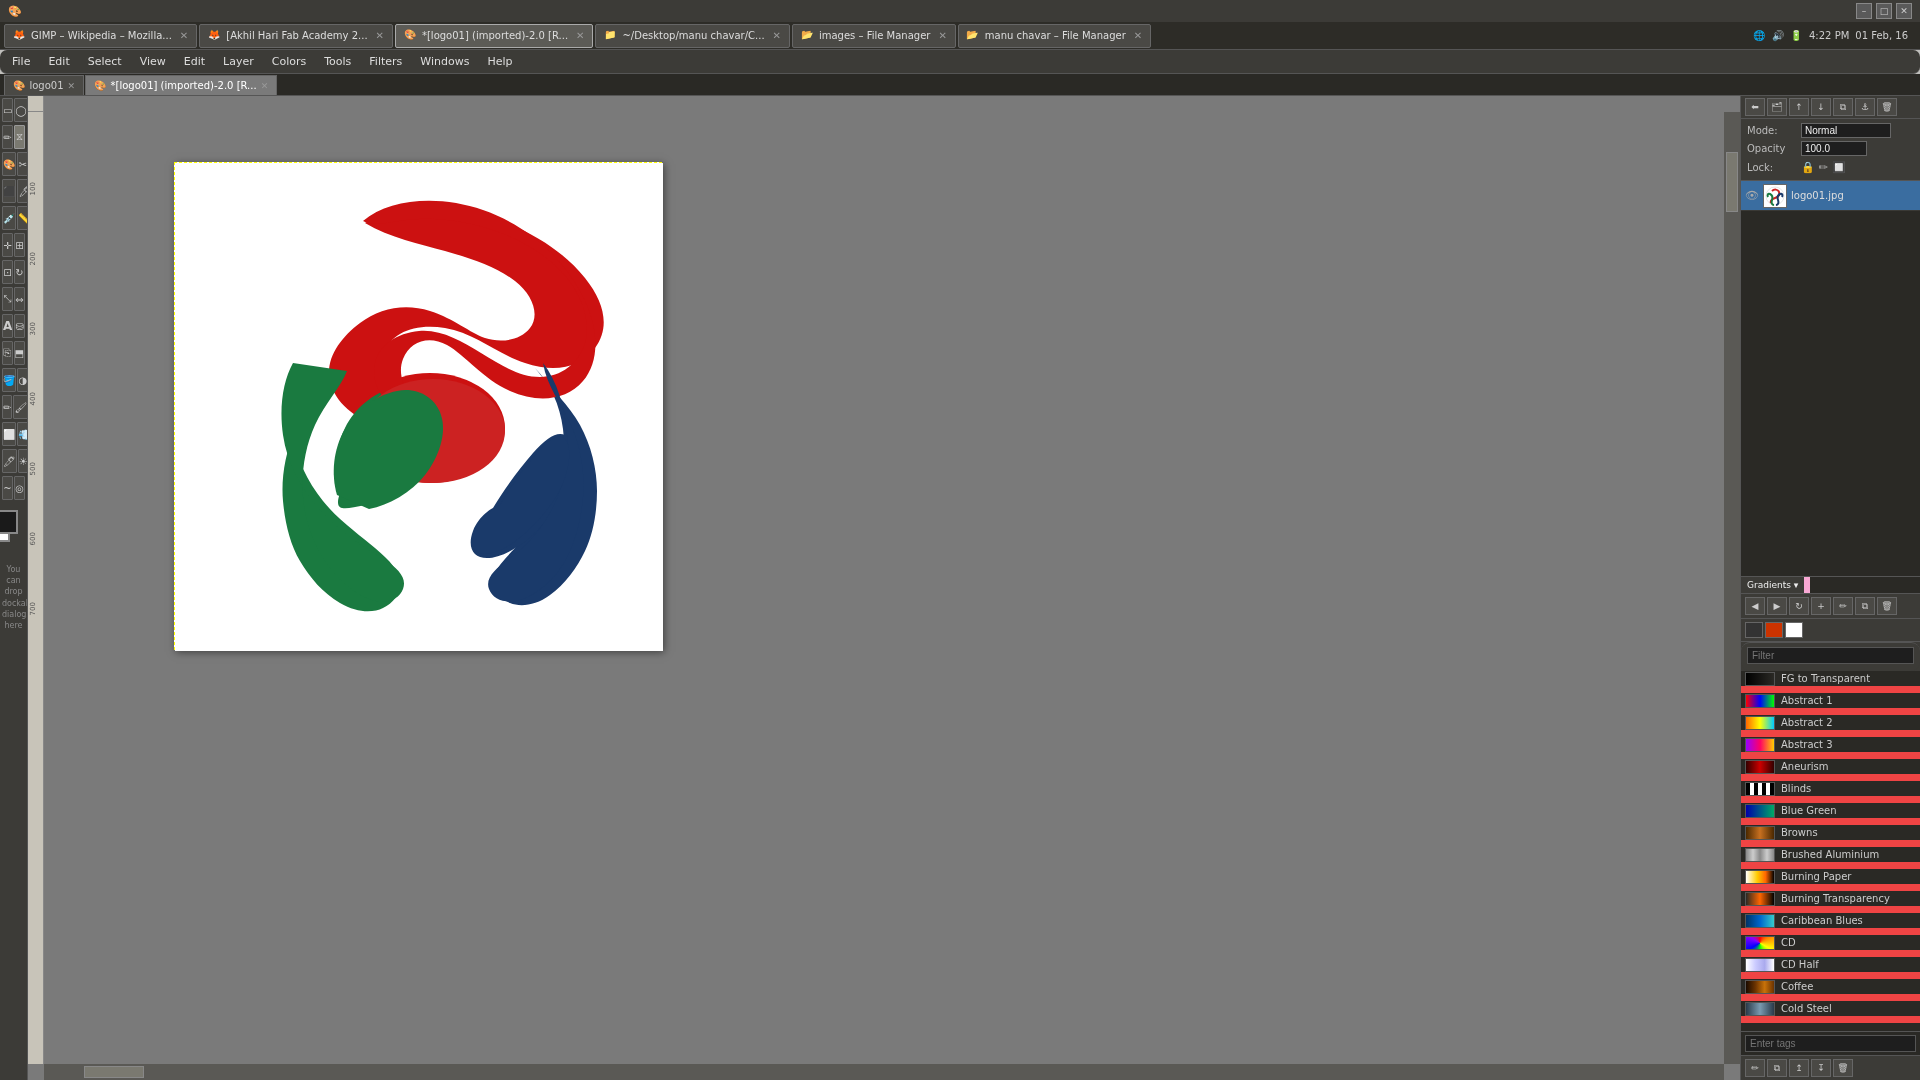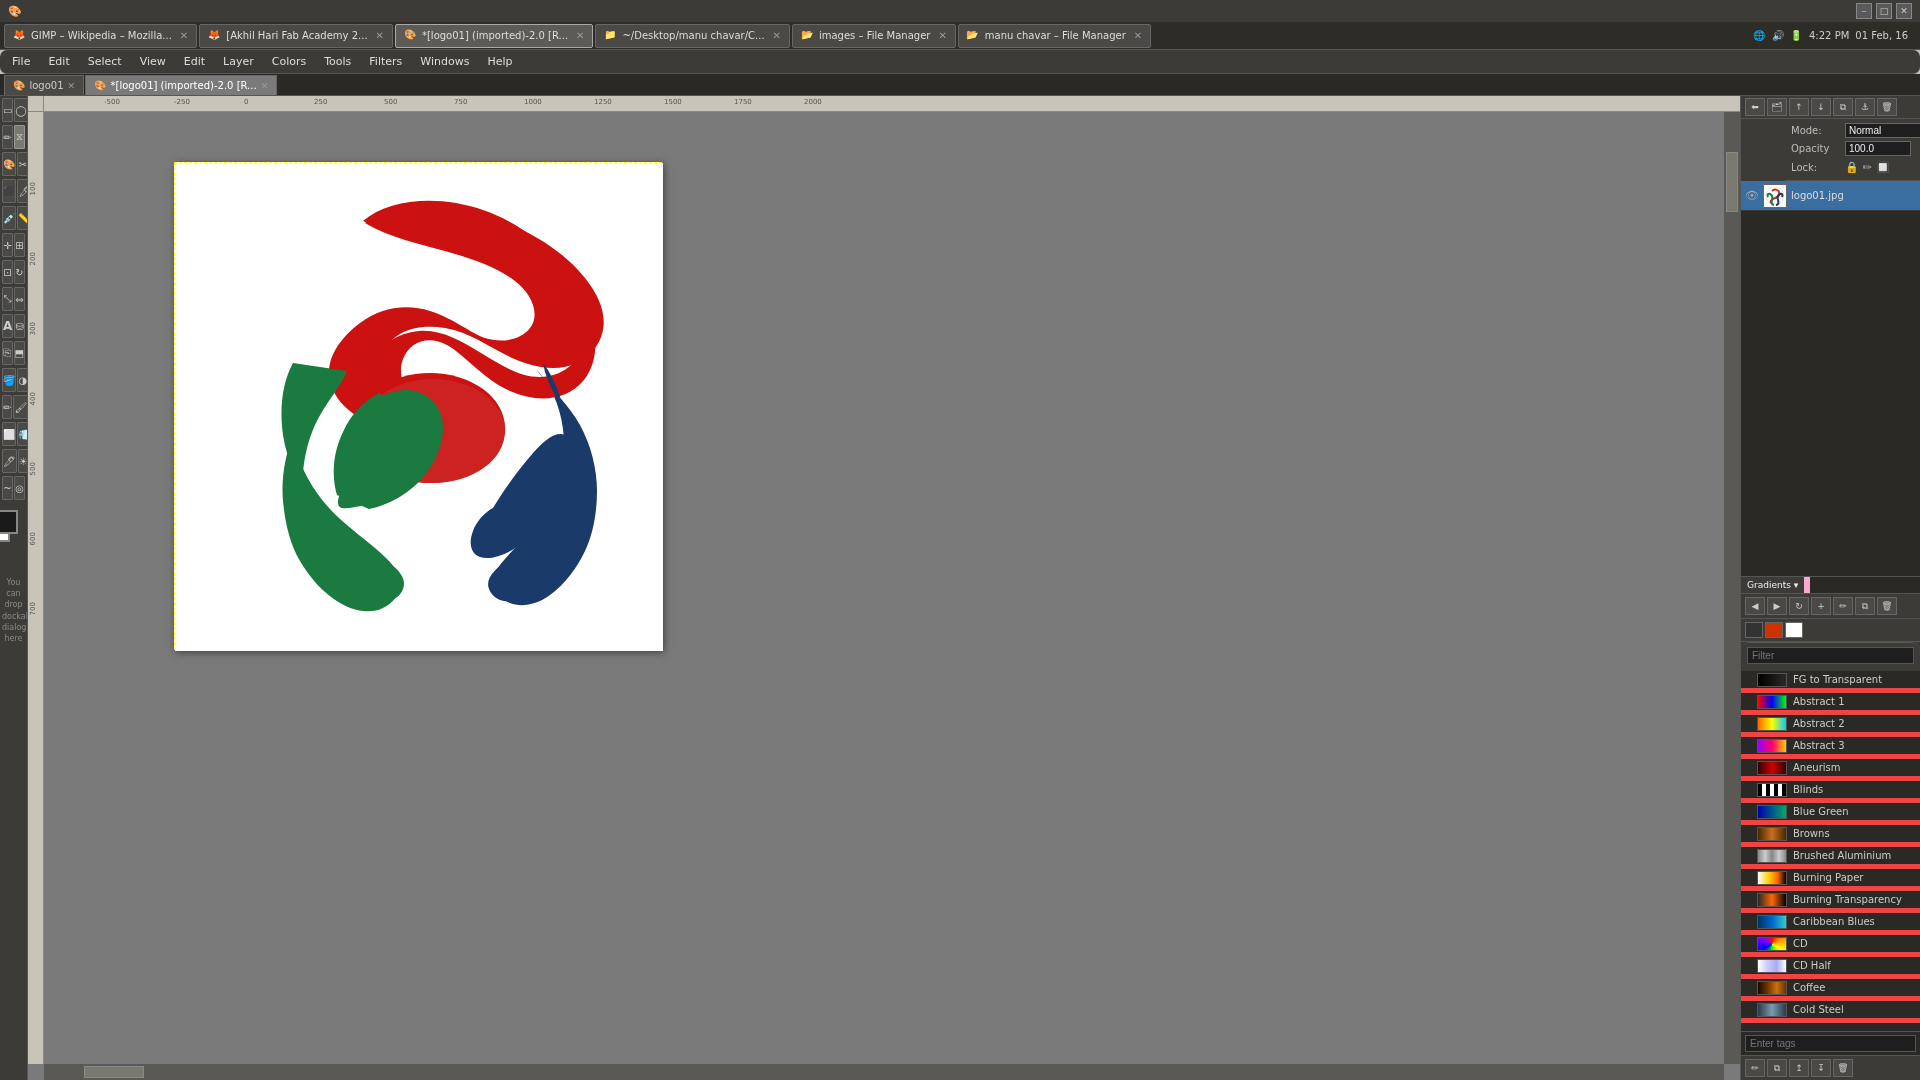--- a/index.html
+++ b/index.html
@@ -193,21 +193,20 @@
       display: flex;
       flex-direction: column;
       overflow: hidden;
     }
 
     
     #layer-controls {
       padding: 4px 6px;
       border-bottom: 1px solid #555;
       background: #3c3b37;
-      margin-left: 44px;
     }
     .ctrl-row {
       display: flex;
       align-items: center;
       gap: 4px;
       margin-bottom: 3px;
     }
     .ctrl-label {
       color: #bbb;
       font-size: 10px;
@@ -328,23 +327,23 @@
     #gradient-list {
       flex: 1;
       overflow-y: auto;
       background: #2a2925;
       max-height: 360px;
     }
     .gradient-item {
       display: flex;
       align-items: center;
       height: 22px;
-      padding: 0 16px;
+      padding: 0 4px;
       gap: 6px;
-      border-bottom: 5px solid #ef4444;
+      border-bottom: 7px solid #ef4444;
       cursor: pointer;
     }
     .gradient-thumb {
       width: 30px; height: 14px;
       border: 1px solid #555;
       flex-shrink: 0;
     }
     .gradient-name {
       color: #ccc;
       font-size: 10px;
@@ -632,49 +631,34 @@
       <div class="tool-btn" title="Blur/Sharpen">◎</div>
     </div>
 
     <div id="toolbox-colors" style="position:relative;width:100%;height:50px;display:flex;align-items:center;justify-content:center;">
       <div style="position:relative;width:40px;height:40px;">
         <div class="color-box-bg" style="position:absolute;right:0;bottom:0;width:24px;height:24px;background:white;border:2px solid #888;"></div>
         <div class="color-box-fg" style="position:absolute;left:0;top:0;width:24px;height:24px;background:#1a1a1a;border:2px solid #888;"></div>
       </div>
     </div>
 
-    <div style="text-align:center;color:#888;font-size:8px;margin-top:21px;line-height:1.4;">
+    <div style="text-align:center;color:#888;font-size:8px;margin-top:8px;line-height:1.4;">
       <span>You</span><br>
       <span>can</span><br>
       <span>drop</span><br>
       <span>dockable</span><br>
       <span>dialogs</span><br>
       <span>here</span>
     </div>
   </div>
 
   <div id="canvas-area">
 
     <div class="ruler-corner"></div>
 
-    <div id="ruler-h">
-      <div style="position:relative;width:100%;height:100%;">
-        <span class="ruler-tick" style="left:60px;top:2px;font-size:7px;color:#555;">-500</span>
-        <span class="ruler-tick" style="left:130px;top:2px;font-size:7px;color:#555;">-250</span>
-        <span class="ruler-tick" style="left:200px;top:2px;font-size:7px;color:#555;">0</span>
-        <span class="ruler-tick" style="left:270px;top:2px;font-size:7px;color:#555;">250</span>
-        <span class="ruler-tick" style="left:340px;top:2px;font-size:7px;color:#555;">500</span>
-        <span class="ruler-tick" style="left:410px;top:2px;font-size:7px;color:#555;">750</span>
-        <span class="ruler-tick" style="left:480px;top:2px;font-size:7px;color:#555;">1000</span>
-        <span class="ruler-tick" style="left:550px;top:2px;font-size:7px;color:#555;">1250</span>
-        <span class="ruler-tick" style="left:620px;top:2px;font-size:7px;color:#555;">1500</span>
-        <span class="ruler-tick" style="left:690px;top:2px;font-size:7px;color:#555;">1750</span>
-        <span class="ruler-tick" style="left:760px;top:2px;font-size:7px;color:#555;">2000</span>
-      </div>
-    </div>
 
     <div id="ruler-v">
       <div style="position:relative;width:100%;height:100%;">
         <span class="ruler-tick" style="top:70px;left:1px;font-size:7px;color:#555;writing-mode:vertical-rl;transform:rotate(180deg);">100</span>
         <span class="ruler-tick" style="top:140px;left:1px;font-size:7px;color:#555;writing-mode:vertical-rl;transform:rotate(180deg);">200</span>
         <span class="ruler-tick" style="top:210px;left:1px;font-size:7px;color:#555;writing-mode:vertical-rl;transform:rotate(180deg);">300</span>
         <span class="ruler-tick" style="top:280px;left:1px;font-size:7px;color:#555;writing-mode:vertical-rl;transform:rotate(180deg);">400</span>
         <span class="ruler-tick" style="top:350px;left:1px;font-size:7px;color:#555;writing-mode:vertical-rl;transform:rotate(180deg);">500</span>
         <span class="ruler-tick" style="top:420px;left:1px;font-size:7px;color:#555;writing-mode:vertical-rl;transform:rotate(180deg);">600</span>
         <span class="ruler-tick" style="top:490px;left:1px;font-size:7px;color:#555;writing-mode:vertical-rl;transform:rotate(180deg);">700</span>

